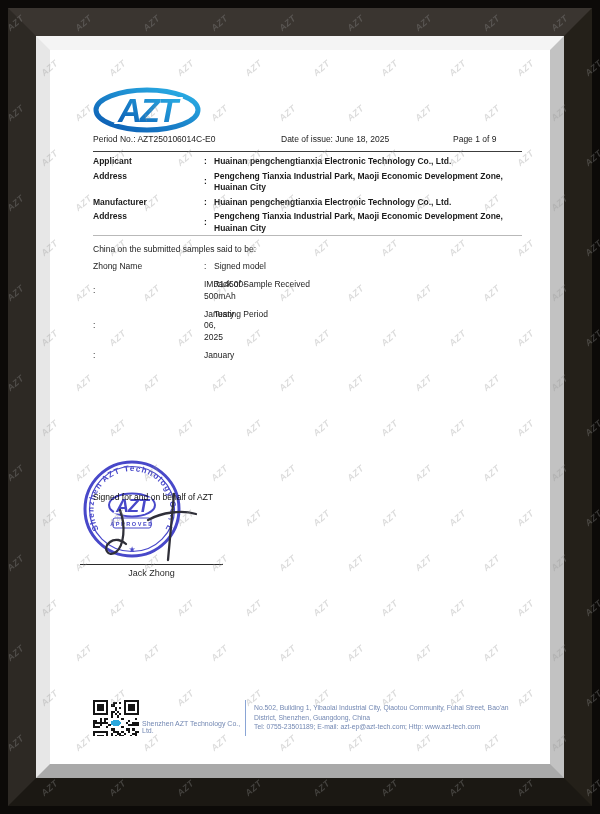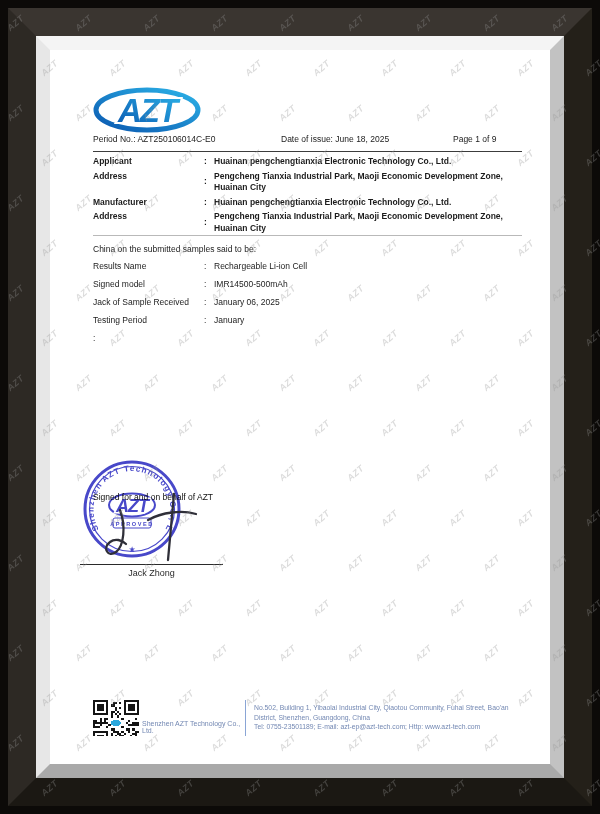--- a/index.html
+++ b/index.html
@@ -83,23 +83,22 @@
           <span class="lbl">Address</span>
           <span class="colon">:</span>
           <span class="val">Pengcheng Tianxia Industrial Park, Maoji Economic Development Zone,
 Huainan City</span>
         </div>
 
         <div class="rule-faint"></div>
         <div class="samples-intro">China on the submitted samples said to be:</div>
 
         <div class="grid samples">
-          <span class="lbl">Results Name</span>
-          <span class="colon">:</span>
-          <span class="val">Rechargeable Li-ion Cell</span>
+          <span class="lbl">Zhong Name</span>
+          <span class="colon">:</span>
           <span class="lbl">Signed model</span>
           <span class="colon">:</span>
           <span class="val">IMR14500-500mAh</span>
           <span class="lbl">Jack of Sample Received</span>
           <span class="colon">:</span>
           <span class="val">January 06, 2025</span>
           <span class="lbl">Testing Period</span>
           <span class="colon">:</span>
           <span class="lbl">January</span>
           <span class="colon">:</span>

